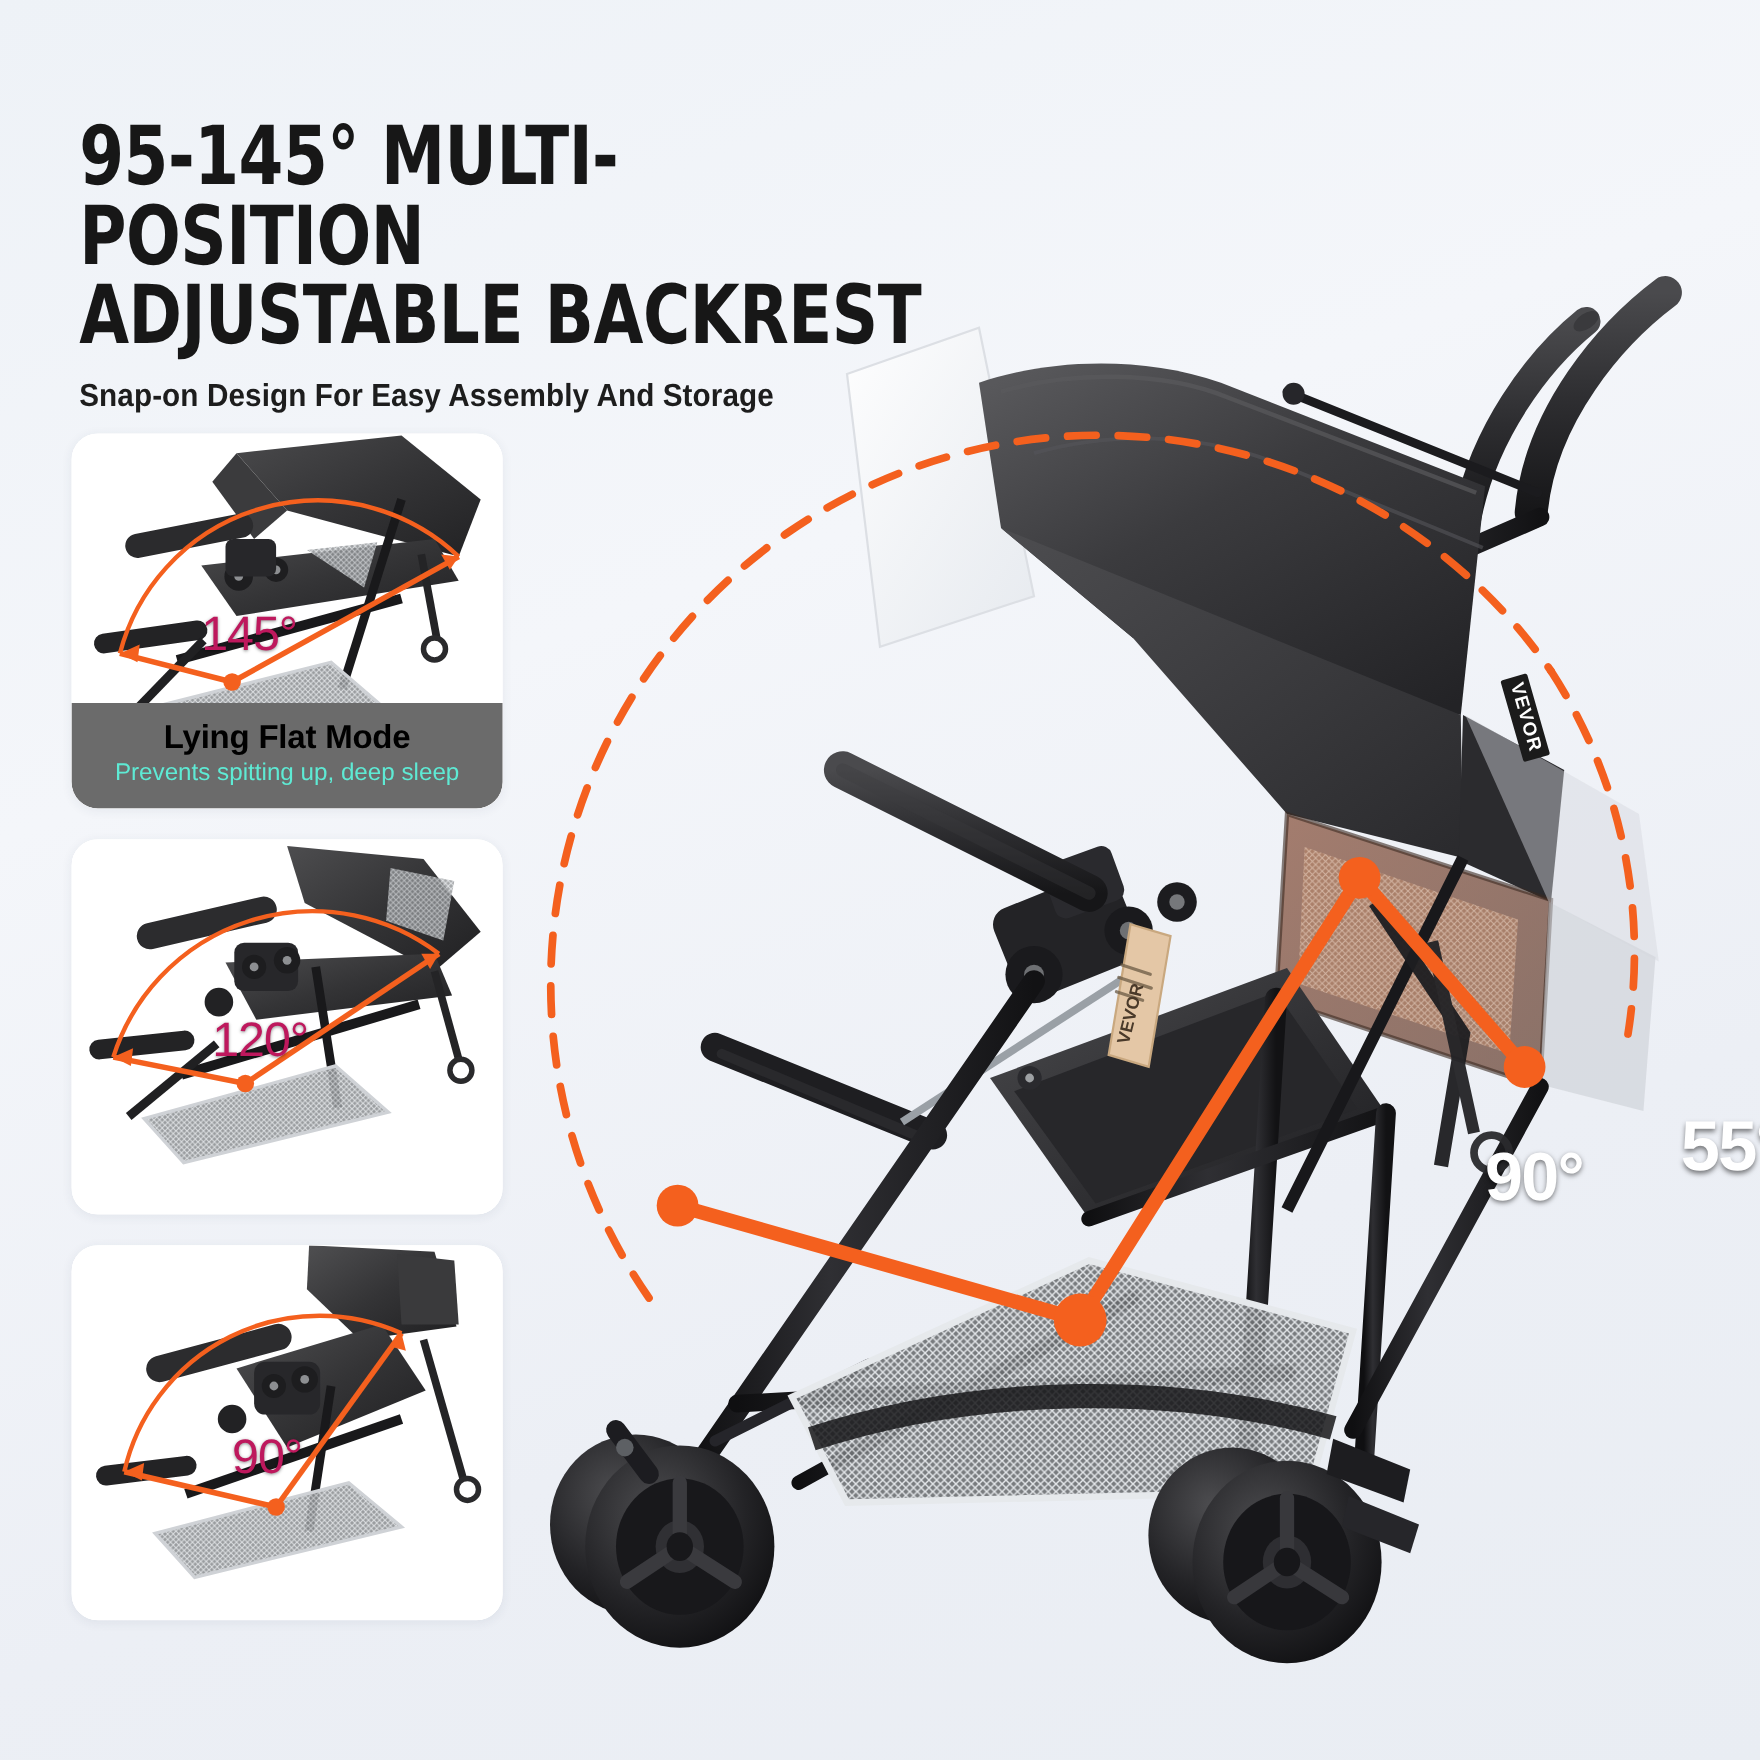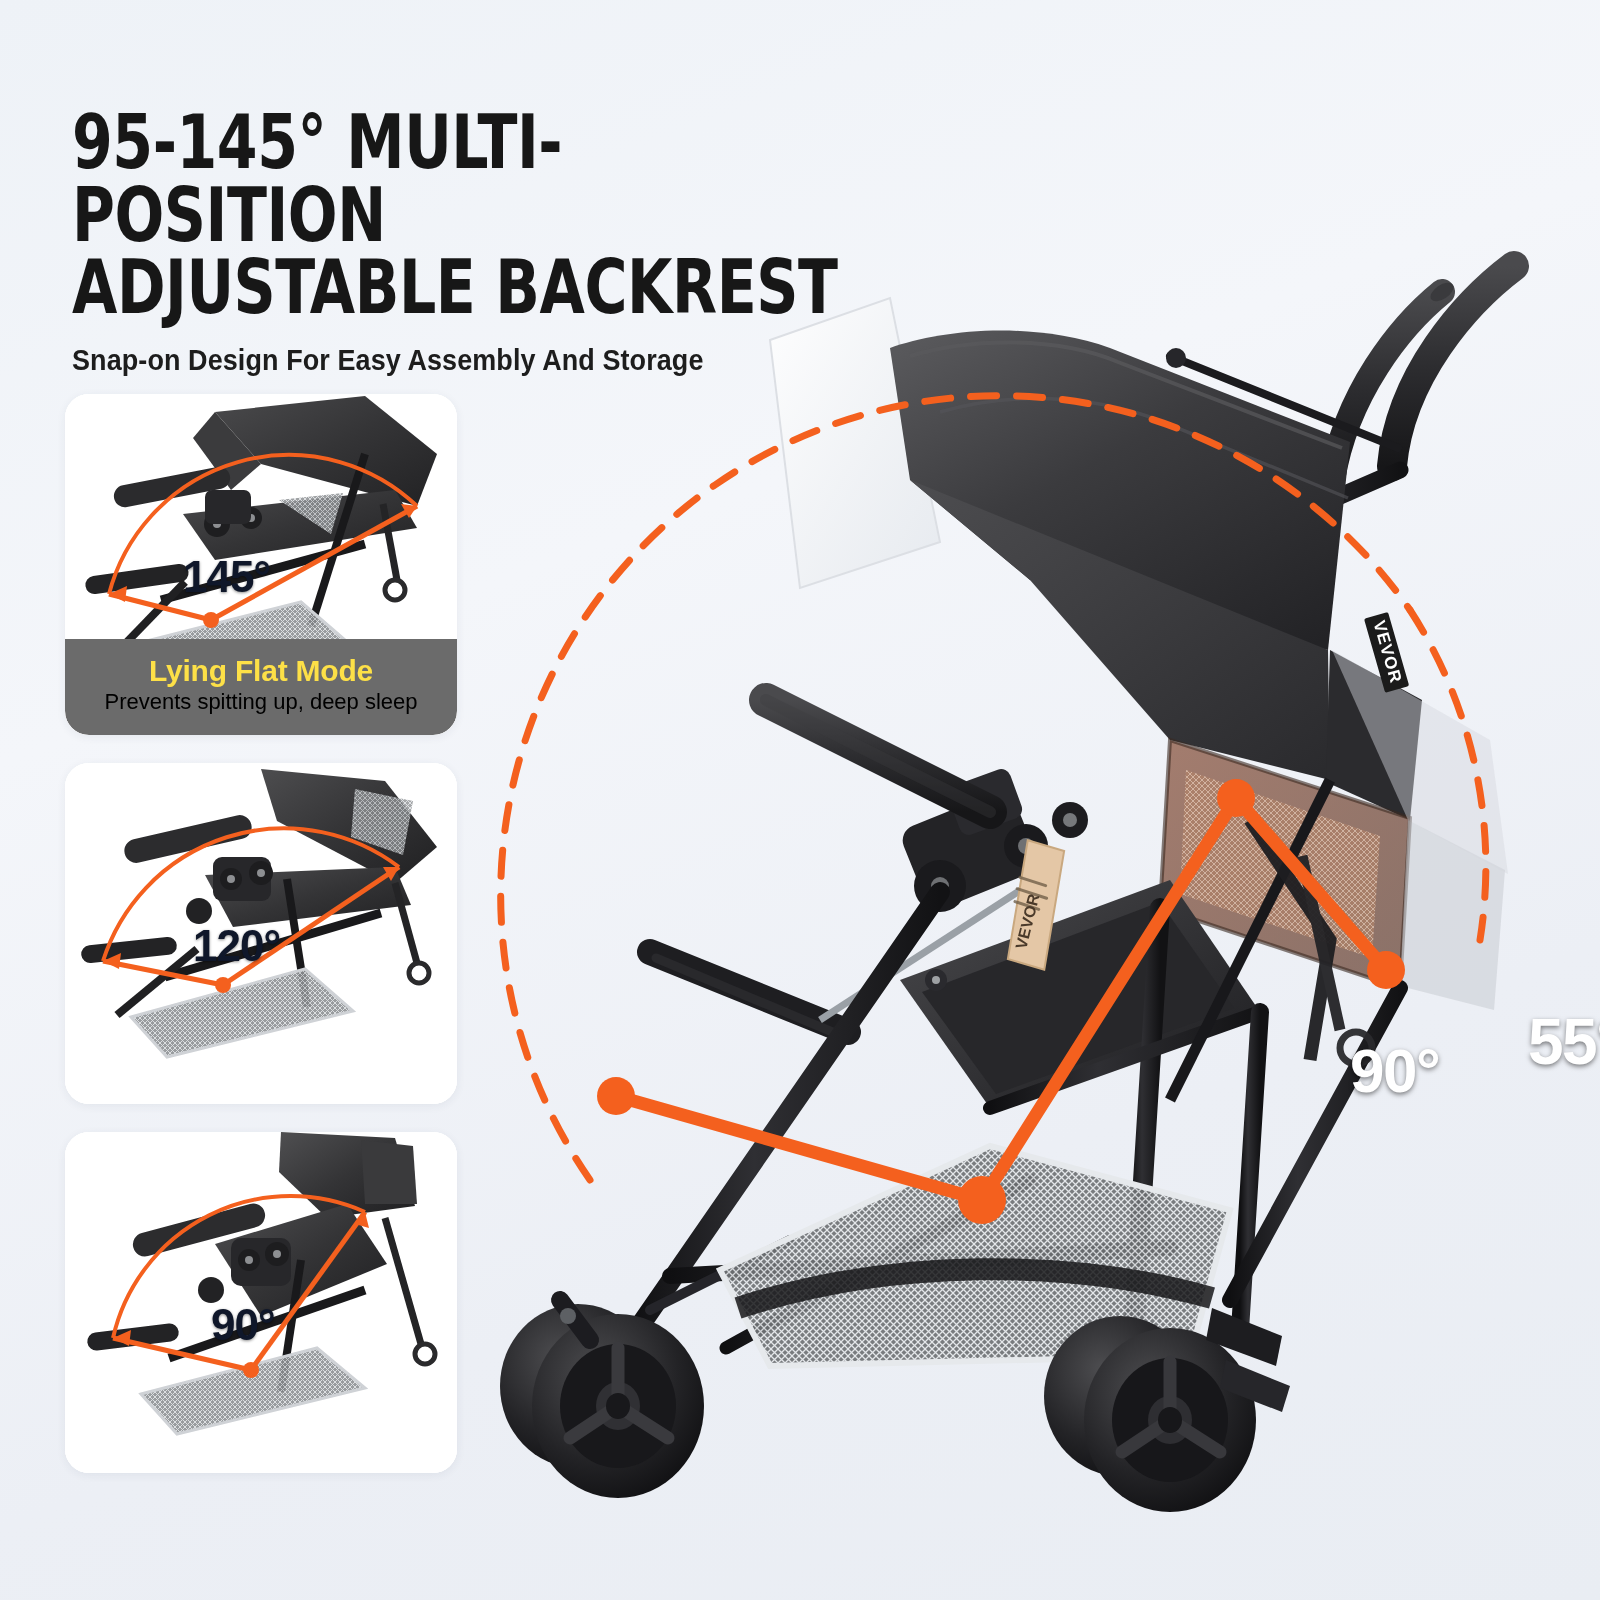--- a/index.html
+++ b/index.html
@@ -50,31 +50,31 @@
   .caption {
     position:absolute; left:0; right:0; bottom:0;
     height:96px;
     background:#6b6b6b;
     border-radius:0 0 24px 24px;
     display:flex; flex-direction:column;
     align-items:center; justify-content:center;
     padding-bottom:6px;
   }
   .caption .ttl {
-    color:#fde047; font-weight:bold; font-size:30px;
+    color:#000000; font-weight:bold; font-size:30px;
     font-family:"Liberation Sans",sans-serif; line-height:1.05;
     letter-spacing:-0.2px;
   }
   .caption .sub {
-    color:#000000; font-size:22px; margin-top:3px;
+    color:#5eead4; font-size:22px; margin-top:3px;
     font-family:"Liberation Sans",sans-serif; line-height:1.05;
   }
   .angle-tag {
     position:absolute;
-    color:#0f172a; font-weight:bold;
+    color:#be185d; font-weight:normal;
     font-family:"Liberation Sans Narrow","Liberation Sans",sans-serif;
     font-size:44px;
     letter-spacing:-1px;
     text-shadow:0 1px 3px rgba(0,0,0,0.45);
     z-index:6;
   }
 
   
   .mini { position:absolute; inset:0; }
   .mini svg { width:100%; height:100%; display:block; }

